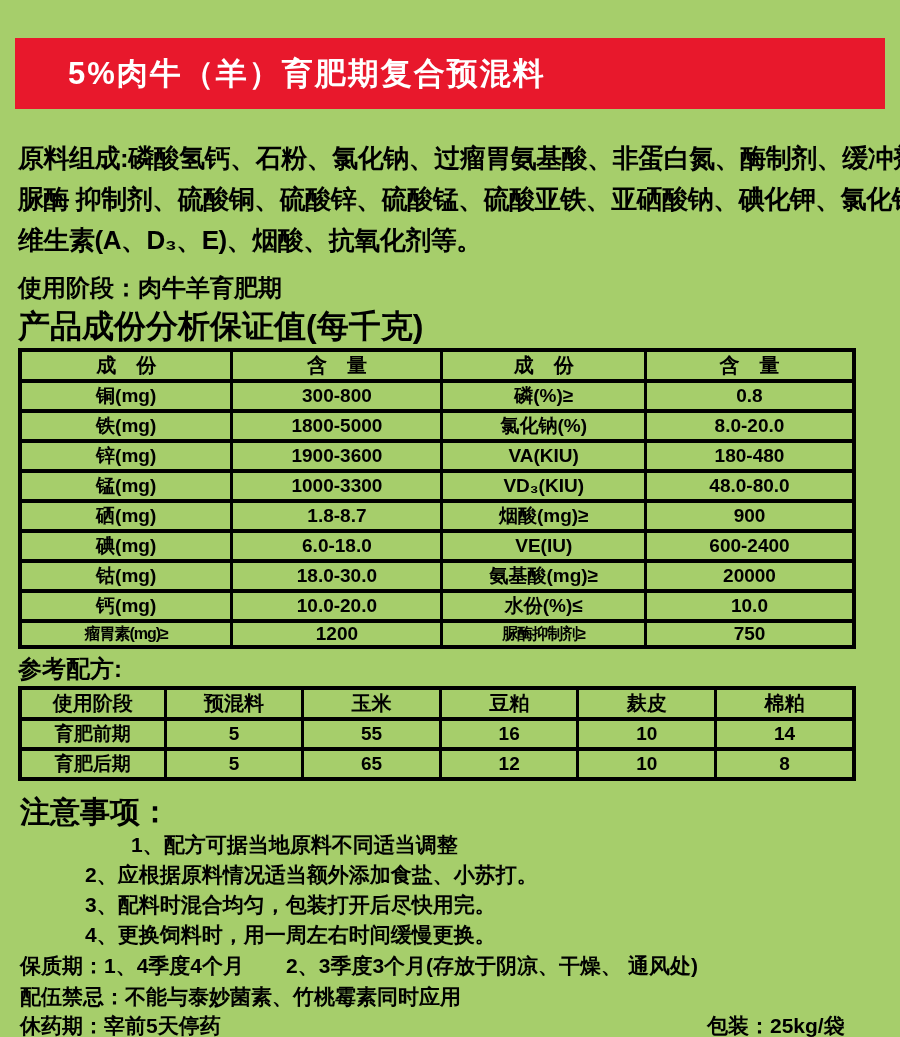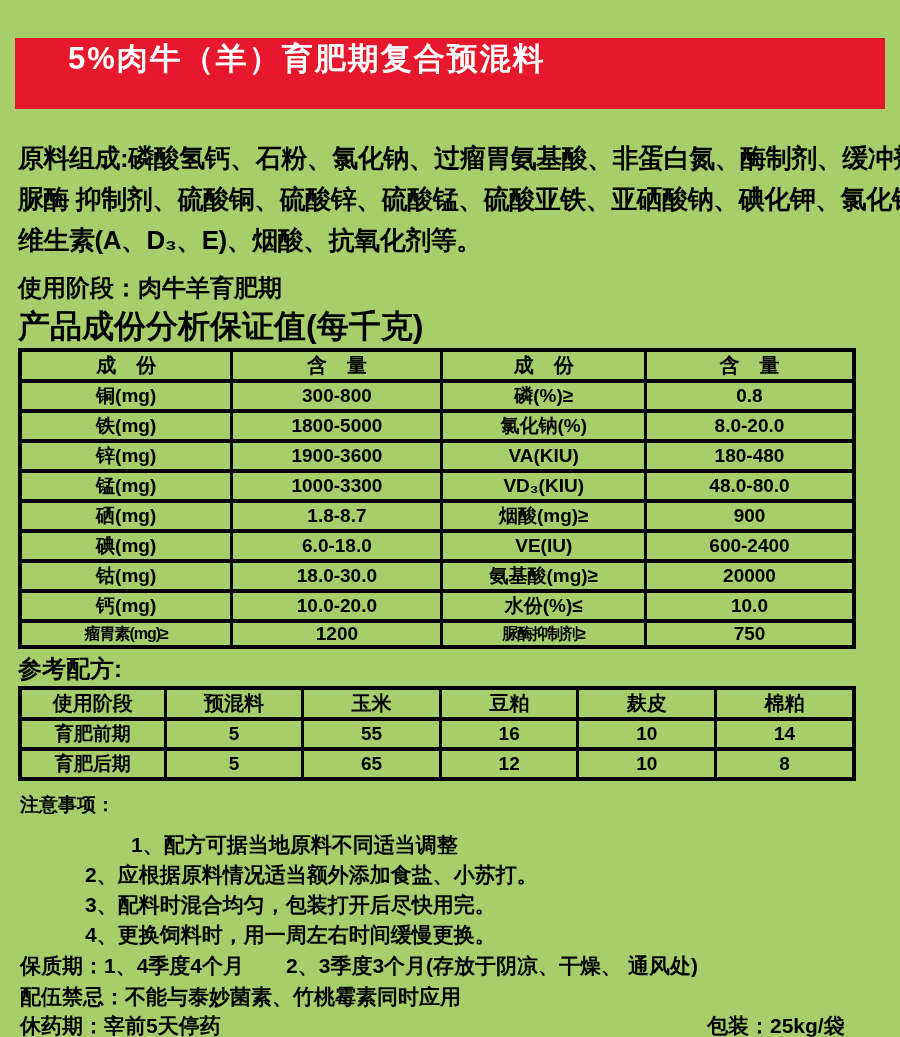--- a/index.html
+++ b/index.html
@@ -15,21 +15,21 @@
     background:var(--bg);
     font-family:"Liberation Sans","DejaVu Sans",sans-serif;
     color:var(--ink);
     font-weight:bold;
   }
   .page{position:relative;width:900px;height:1037px;overflow:hidden;background:var(--bg);}
 
   .banner{
     position:absolute;left:15px;top:38px;width:870px;height:71px;
     background:var(--banner);
-    display:flex;
+    display:flex;align-items:center;
   }
   .banner-title{
     color:var(--title-ink);
     font-size:31px;
     padding-left:53px;
     letter-spacing:2px;
     white-space:nowrap;
   }
 
   .ingredients{
@@ -57,21 +57,21 @@
   .t1{top:348px;width:838px;}
   .t1 th{height:24px;font-size:20px;}
   .t1 td{height:22px;font-size:19px;}
   .t1 tr:last-child td:nth-child(odd){font-size:16px;letter-spacing:-1px;}
 
   .formula-title{position:absolute;left:18px;top:653px;font-size:24px;white-space:nowrap;}
   .t2{top:686px;width:838px;}
   .t2 th{height:22px;font-size:20px;}
   .t2 td{height:21px;font-size:19px;}
 
-  .notes-title{position:absolute;left:20px;top:792px;font-size:19px;white-space:nowrap;}
+  .notes-title{position:absolute;left:20px;top:792px;font-size:30px;white-space:nowrap;}
   .note-item{position:absolute;left:85px;font-size:21px;white-space:nowrap;}
   .note-1{top:831px;margin-left:46px;}
   .note-2{top:861px;}
   .note-3{top:891px;}
   .note-4{top:921px;}
 
   .footer-line{position:absolute;left:20px;font-size:21px;white-space:pre;}
   .shelf-life{top:952px;}
   .incompatibility{top:983px;}
   .withdrawal{top:1012px;}

